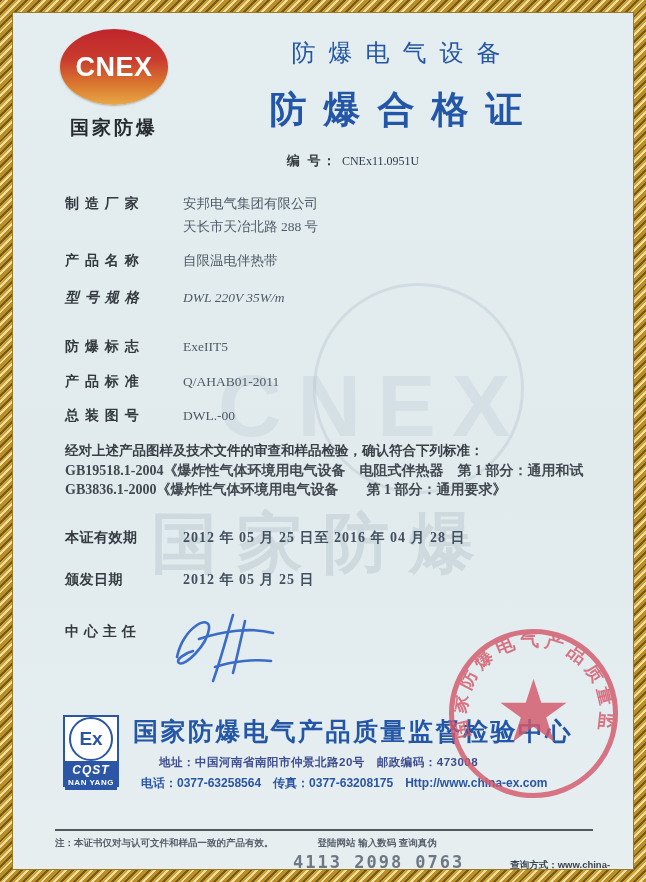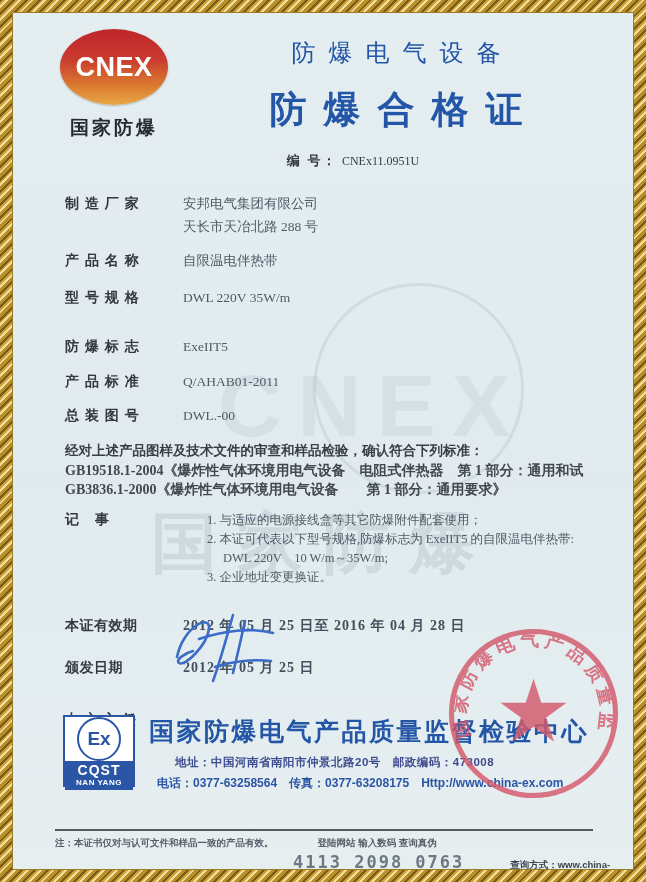--- a/index.html
+++ b/index.html
@@ -54,28 +54,28 @@
   .note-indent { margin-left:16px; }
   .big-row { display:flex; margin-top:24px; align-items:baseline; }
   .big-row .lbl { letter-spacing:0.5px; }
   .date-val { font-family:"Liberation Serif", serif; font-size:14px; font-weight:600; color:#41505e; letter-spacing:1px; }
   .director-row { margin-top:34px; }
   .signature { position:absolute; left:150px; top:596px; z-index:2; }
   
   .stamp { position:absolute; left:418px; top:598px; z-index:3; opacity:.82; }
   
   .institute { position:absolute; left:50px; right:20px; top:702px; z-index:1; display:flex; }
-  .ex-logo { flex:none; width:72px; height:72px; border:2px solid #2b55a5; background:#fff;
+  .ex-logo { flex:none; width:56px; height:72px; border:2px solid #2b55a5; background:#fff;
     display:flex; flex-direction:column; box-sizing:border-box; }
   .ex-top { flex:1; display:flex; align-items:center; justify-content:center; }
   .ex-circle { width:40px; height:40px; border:2px solid #2b55a5; border-radius:50%;
     display:flex; align-items:center; justify-content:center;
     color:#2b55a5; font-weight:bold; font-size:19px; }
   .ex-bottom { background:#2b55a5; color:#fff; text-align:center; padding:2px 0 3px; }
-  .ex-cqst { font-size:14px; font-weight:bold; letter-spacing:1px; line-height:15px; }
+  .ex-cqst { font-size:12px; font-weight:bold; letter-spacing:1px; line-height:15px;font-style:italic; }
   .ex-ny { font-size:8px; font-weight:bold; letter-spacing:0.5px; line-height:9px; }
   .inst-text { margin-left:14px; }
   .inst-name { font-size:25px; font-weight:bold; color:#2356a6; letter-spacing:2.5px; white-space:nowrap; }
   .inst-addr { margin-top:7px; margin-left:26px; font-size:11.5px; font-weight:bold; color:#3d4b8f; letter-spacing:0.5px; }
   .inst-contact { margin-top:5px; margin-left:8px; font-size:12px; font-weight:bold; color:#2b55a5; }
   
   .divider { position:absolute; left:42px; right:40px; top:816px; border-top:2px solid #53585d; z-index:1; }
   .footer { position:absolute; left:42px; right:16px; top:824px; z-index:1; }
   .footer-line1 { display:flex; gap:44px; font-size:9.5px; color:#565f69; font-weight:600; }
   .footer-line2 { display:flex; align-items:baseline; margin-top:2px; }
@@ -116,21 +116,21 @@
           <span class="lbl">制 造 厂 家</span>
           <span class="val">
             <span style="display:block;">安邦电气集团有限公司</span>
             <span style="display:block; margin-top:4px;">天长市天冶北路 288 号</span>
           </span>
         </div>
         <div class="field-row" style="margin-top:2px;">
           <span class="lbl">产 品 名 称</span>
           <span class="val">自限温电伴热带</span>
         </div>
-        <div class="field-row" style="margin-top:18px;">
+        <div class="field-row" style="margin-top:18px;font-style:italic;">
           <span class="lbl">型 号 规 格</span>
           <span class="val">DWL 220V 35W/m</span>
         </div>
         <div class="field-row" style="margin-top:30px;">
           <span class="lbl">防 爆 标 志</span>
           <span class="val">ExeIIT5</span>
         </div>
         <div class="field-row" style="margin-top:16px;">
           <span class="lbl">产 品 标 准</span>
           <span class="val">Q/AHAB01-2011</span>
@@ -138,29 +138,20 @@
         <div class="field-row" style="margin-top:14px;">
           <span class="lbl">总 装 图 号</span>
           <span class="val">DWL.-00</span>
         </div>
       </div>
 
       <div class="statement">经对上述产品图样及技术文件的审查和样品检验，确认符合下列标准：</div>
       <div class="std">GB19518.1-2004《爆炸性气体环境用电气设备　电阻式伴热器　第 1 部分：通用和试</div>
       <div class="std">GB3836.1-2000《爆炸性气体环境用电气设备　　第 1 部分：通用要求》</div>
 
-      <div class="notes">
-        <span class="lbl">记　事</span>
-        <span class="notes-body">
-          <span style="display:block;">1. 与适应的电源接线盒等其它防爆附件配套使用；</span>
-          <span style="display:block;">2. 本证可代表以下型号规格,防爆标志为 ExeIIT5 的自限温电伴热带:</span>
-          <span class="note-indent" style="display:block;">DWL 220V　10 W/m～35W/m;</span>
-          <span style="display:block;">3. 企业地址变更换证。</span>
-        </span>
-      </div>
 
       <div class="big-row" style="margin-top:30px;">
         <span class="lbl">本证有效期</span>
         <span class="date-val">2012 年 05 月 25 日至 2016 年 04 月 28 日</span>
       </div>
       <div class="big-row">
         <span class="lbl">颁发日期</span>
         <span class="date-val">2012 年 05 月 25 日</span>
       </div>
       <div class="big-row director-row">

